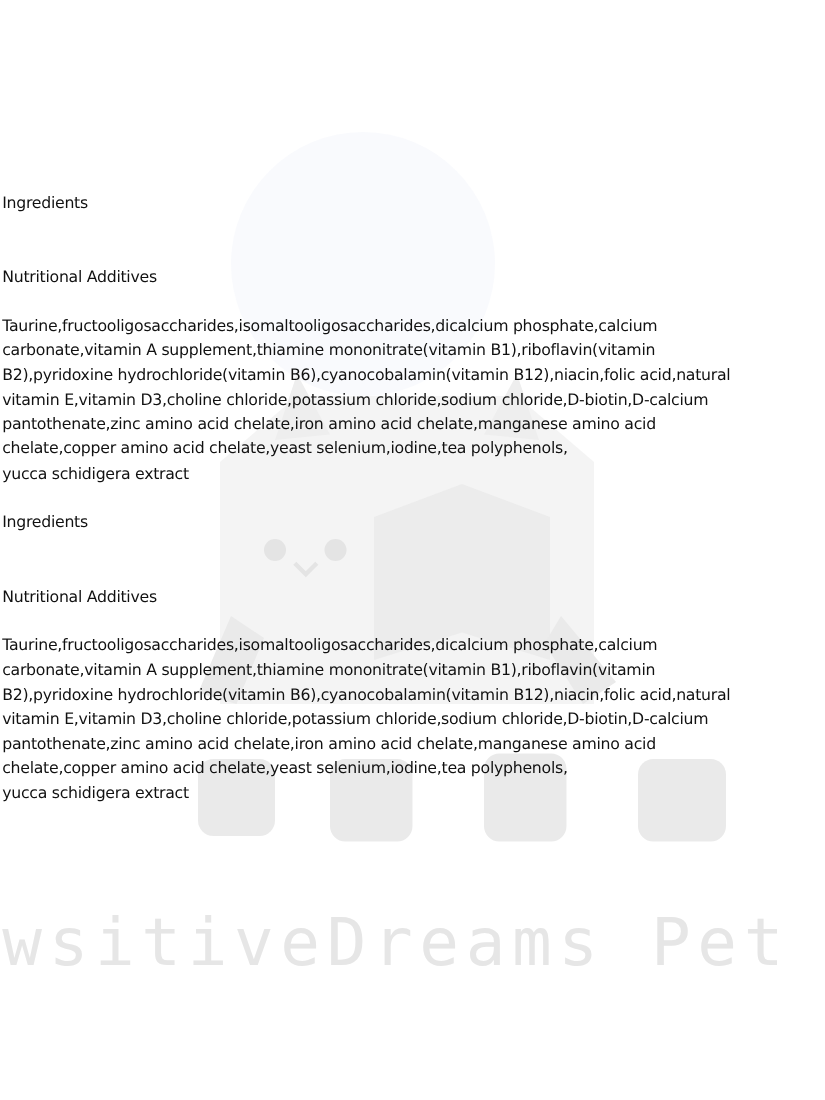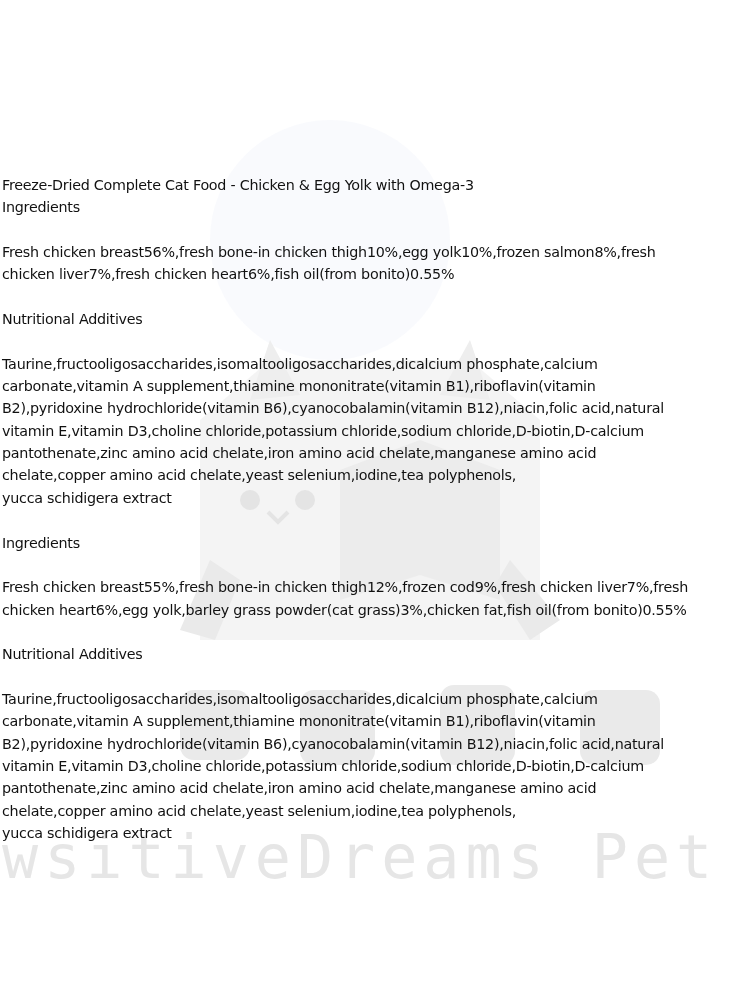--- a/index.html
+++ b/index.html
@@ -77,43 +77,38 @@
       <rect x="440" y="685" width="75" height="80" rx="14"></rect>
       <rect x="580" y="690" width="80" height="75" rx="14"></rect>
     </g>
   </svg>
   <div class="wm-text">awsitiveDreams Pet Sh</div>
 </div>
 
 <div class="content">
 
   <section>
-    <p>Freeze-Dried Complete Cat Food - Chicken &amp; Egg Yolk with Omega-3</p>
     <p>Ingredients</p>
     <div class="gap"></div>
-    <p>Fresh chicken breast56%,fresh bone-in chicken thigh10%,egg yolk10%,frozen salmon8%,fresh
-chicken liver7%,fresh chicken heart6%,fish oil(from bonito)0.55%</p>
     <div class="gap"></div>
     <p>Nutritional Additives</p>
     <div class="gap"></div>
     <p>Taurine,fructooligosaccharides,isomaltooligosaccharides,dicalcium phosphate,calcium
 carbonate,vitamin A supplement,thiamine mononitrate(vitamin B1),riboflavin(vitamin
 B2),pyridoxine hydrochloride(vitamin B6),cyanocobalamin(vitamin B12),niacin,folic acid,natural
 vitamin E,vitamin D3,choline chloride,potassium chloride,sodium chloride,D-biotin,D-calcium
 pantothenate,zinc amino acid chelate,iron amino acid chelate,manganese amino acid
 chelate,copper amino acid chelate,yeast selenium,iodine,tea polyphenols,
 yucca schidigera extract</p>
     <div class="gap"></div>
   </section>
 
   <section>
     <p>Ingredients</p>
     <div class="gap"></div>
-    <p>Fresh chicken breast55%,fresh bone-in chicken thigh12%,frozen cod9%,fresh chicken liver7%,fresh
-chicken heart6%,egg yolk,barley grass powder(cat grass)3%,chicken fat,fish oil(from bonito)0.55%</p>
     <div class="gap"></div>
     <p>Nutritional Additives</p>
     <div class="gap"></div>
     <p>Taurine,fructooligosaccharides,isomaltooligosaccharides,dicalcium phosphate,calcium
 carbonate,vitamin A supplement,thiamine mononitrate(vitamin B1),riboflavin(vitamin
 B2),pyridoxine hydrochloride(vitamin B6),cyanocobalamin(vitamin B12),niacin,folic acid,natural
 vitamin E,vitamin D3,choline chloride,potassium chloride,sodium chloride,D-biotin,D-calcium
 pantothenate,zinc amino acid chelate,iron amino acid chelate,manganese amino acid
 chelate,copper amino acid chelate,yeast selenium,iodine,tea polyphenols,
 yucca schidigera extract</p>

